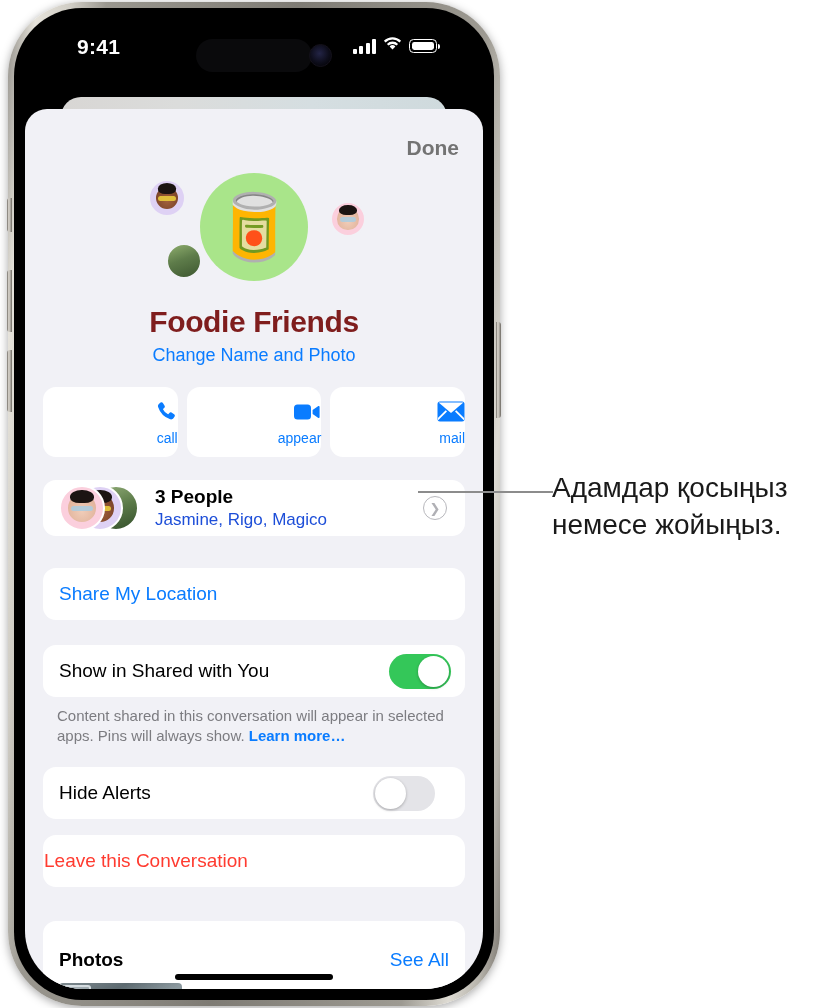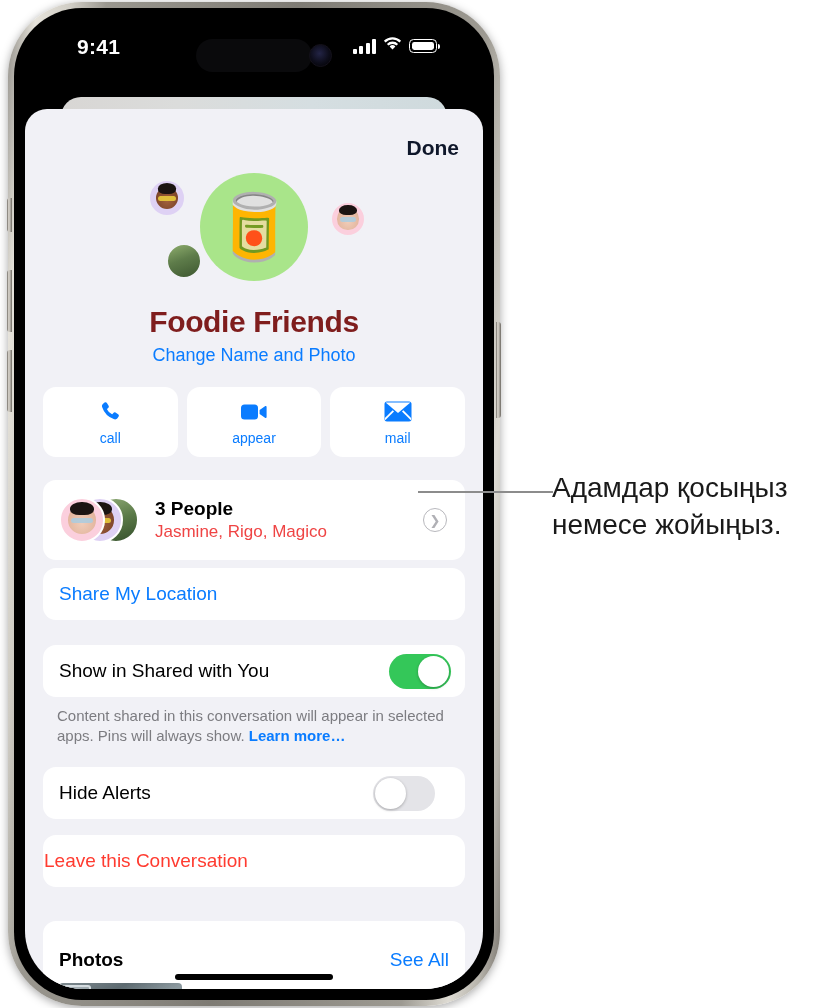--- a/index.html
+++ b/index.html
@@ -80,21 +80,21 @@
     position: absolute; left: 36px; right: 36px; top: 78px; height: 60px;
     border-radius: 20px 20px 0 0;
     background: linear-gradient(90deg,#d8d6d4 0%,#dbdcdb 30%,#d5dee1 65%,#cfdadd 100%);
   }
   #sheet {
     position: absolute; left: 0; right: 0; top: 90px; bottom: 0;
     background: #f1f1f6; border-radius: 22px 22px 0 0; overflow: hidden;
   }
   #done-button {
     position: absolute; right: 24px; top: 27px;
-    color: #0f172a; font-size: 21px; font-weight: bold; cursor: pointer;
+    color: #737373; font-size: 21px; font-weight: bold; cursor: pointer;
   }
 
   
   #group-header { position: absolute; left: 0; right: 0; top: 62px; text-align: center; }
   #group-avatar-area { position: relative; width: 240px; height: 132px; margin: 0 auto; }
   #group-photo {
     position: absolute; left: 50%; transform: translateX(-50%); top: 2px;
     width: 108px; height: 108px; border-radius: 50%; background: #a9e58a;
     display: flex; align-items: center; justify-content: center;
     font-size: 64px; line-height: 1;
@@ -130,44 +130,44 @@
     margin-top: 6px; font-size: 18px; color: #0a7cff; cursor: pointer;
   }
 
   
   #action-row {
     position: absolute; left: 18px; right: 18px; top: 278px;
     display: flex; gap: 9px;
   }
   .action-btn {
     flex: 1; height: 70px; background: #fff; border-radius: 13px;
-    display: flex; flex-direction: column; align-items: center; justify-content: center;
+    display: flex; flex-direction: column; align-items: flex-end; justify-content: center;
     gap: 5px; cursor: pointer;
   }
   .action-btn .a-label { font-size: 14px; color: #0a7cff; }
   .action-icon { height: 26px; display: flex; align-items: center; }
 
   
   .card {
     position: absolute; left: 18px; right: 18px;
     background: #fff; border-radius: 13px;
   }
-  #people-card { top: 371px; height: 80px; display: flex; align-items: center; padding: 0 16px; cursor: pointer; }
+  #people-card { top: 371px; height: 56px; display: flex; align-items: center; padding: 0 16px; cursor: pointer; }
   #people-stack { position: relative; width: 84px; height: 46px; flex: none; }
   .stack-av {
     position: absolute; top: 0; width: 46px; height: 46px; border-radius: 50%;
     border: 2px solid #fff; display: flex; align-items: center; justify-content: center;
     overflow: hidden;
   }
   #stack-av-2 { left: 34px; background: linear-gradient(160deg,#93ae79 0%,#5b7a48 50%,#35502c 100%); z-index: 1; }
   #stack-av-1 { left: 18px; background: #ded1f4; z-index: 2; }
   #stack-av-0 { left: 0;    background: #fbcfdd; z-index: 3; }
   #people-text { margin-left: 12px; }
   #people-title { font-size: 19px; font-weight: bold; color: #000; }
-  #people-subtitle { font-size: 17px; color: #ef4444; margin-top: 2px; }
+  #people-subtitle { font-size: 17px; color: #1d4ed8; margin-top: 2px; }
   #people-chevron {
     position: absolute; right: 18px; top: 50%; transform: translateY(-50%);
     width: 24px; height: 24px; border-radius: 50%; border: 1.4px solid #b8b8bd;
     display: flex; align-items: center; justify-content: center;
     color: #b0b0b5; font-size: 13px; z-index: 4; background: #fff; cursor: pointer;
   }
 
   #share-location-card { top: 459px; height: 52px; display: flex; align-items: center; padding: 0 16px; cursor: pointer; }
   #share-location-label { font-size: 19px; color: #0a7cff; text-align: right; }
 

